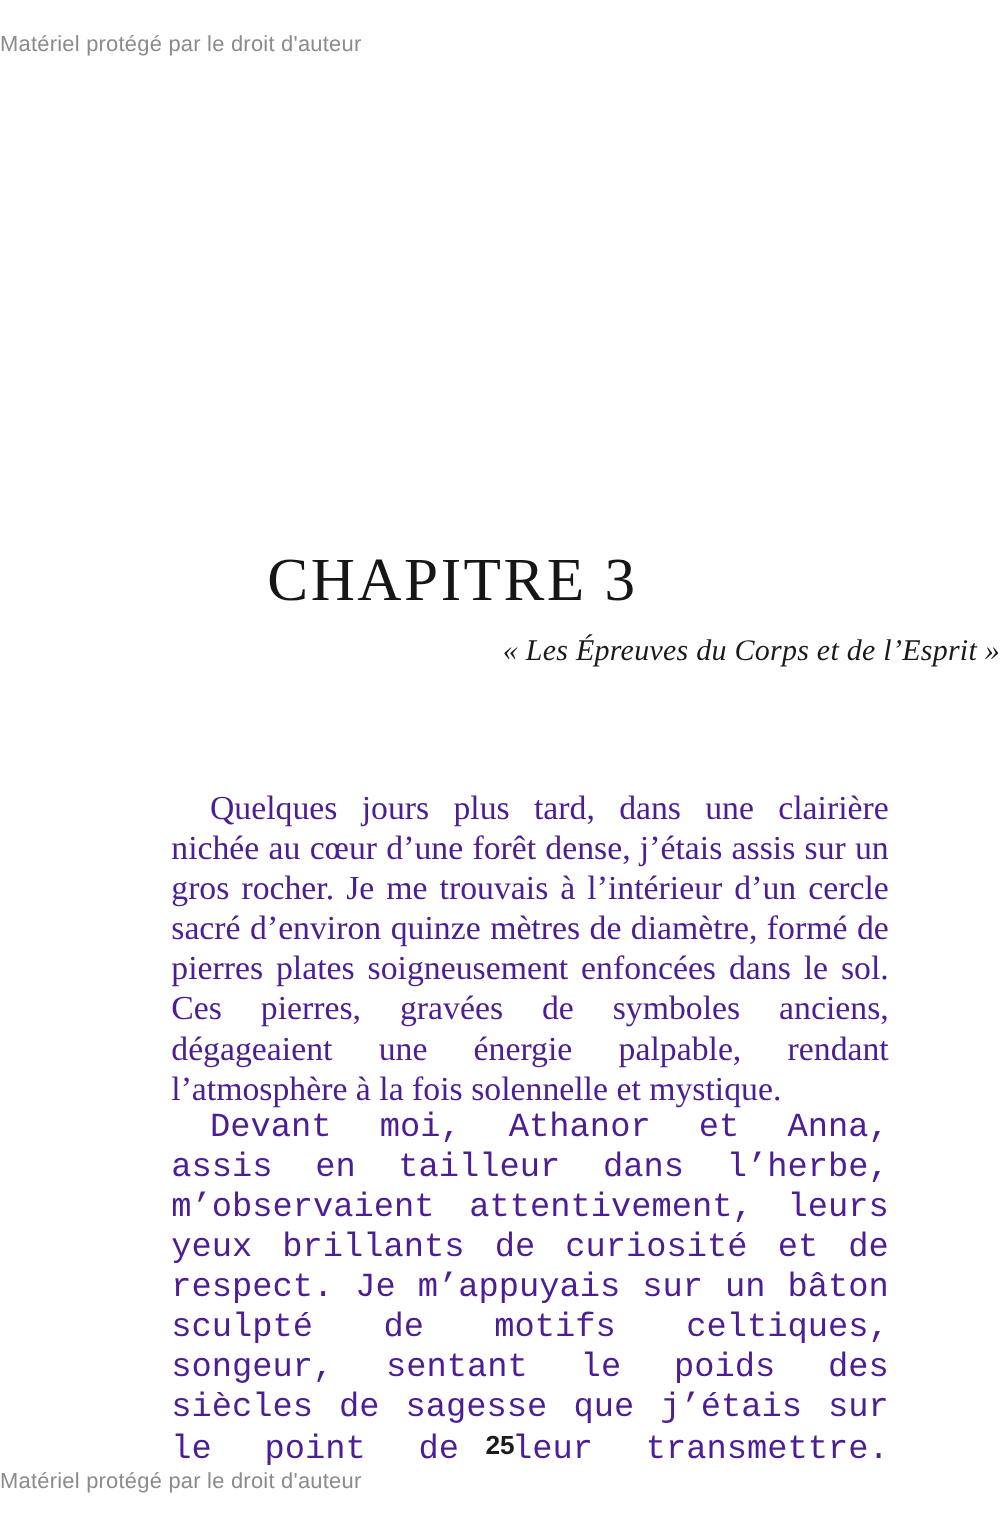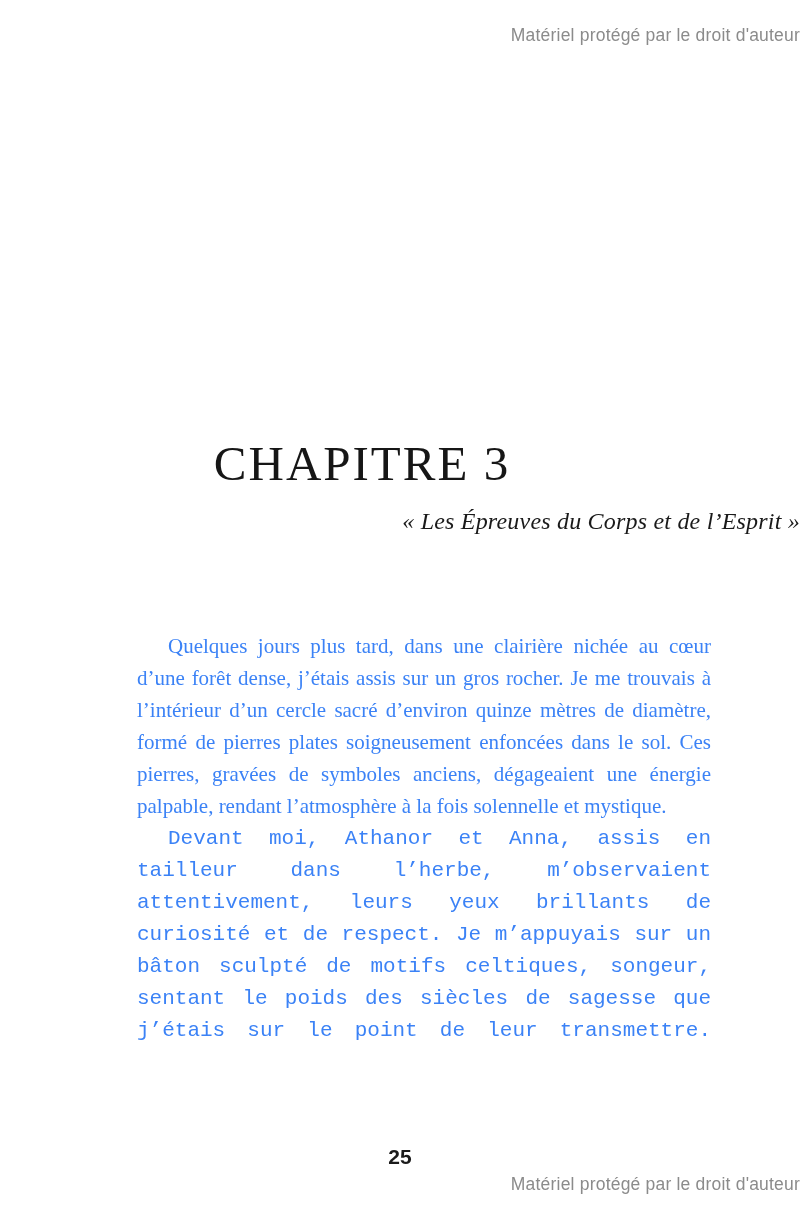--- a/index.html
+++ b/index.html
@@ -23,21 +23,21 @@
     inset: 0;
     width: 800px;
     height: 1219px;
   }
 
   
   .watermark {
     position: absolute;
     left: 0;
     width: 800px;
-    text-align: right;
+    text-align: left;
     font-family: "Liberation Sans", "DejaVu Sans", sans-serif;
     font-size: 17.5px;
     letter-spacing: 0.2px;
     color: #8b8b8b;
     white-space: nowrap;
   }
   .watermark-top  { top: 25px; }
   .watermark-bot  { top: 1174px; }
 
   
@@ -77,23 +77,23 @@
     position: absolute;
     left: 137px;
     top: 630px;
     width: 574px;
   }
   .body-text p {
     margin: 0;
     text-indent: 31px;
     text-align: justify;
     text-justify: inter-word;
-    font-size: 21px;
+    font-size: 27px;
     line-height: 32.1px;
-    color: #3b82f6;
+    color: #4c1d95;
     hyphens: none;
   }
   .body-text p:last-child {
     text-align-last: justify;
     font-family: Liberation Mono, monospace;
   }
 
   
   .page-number {
     position: absolute;

